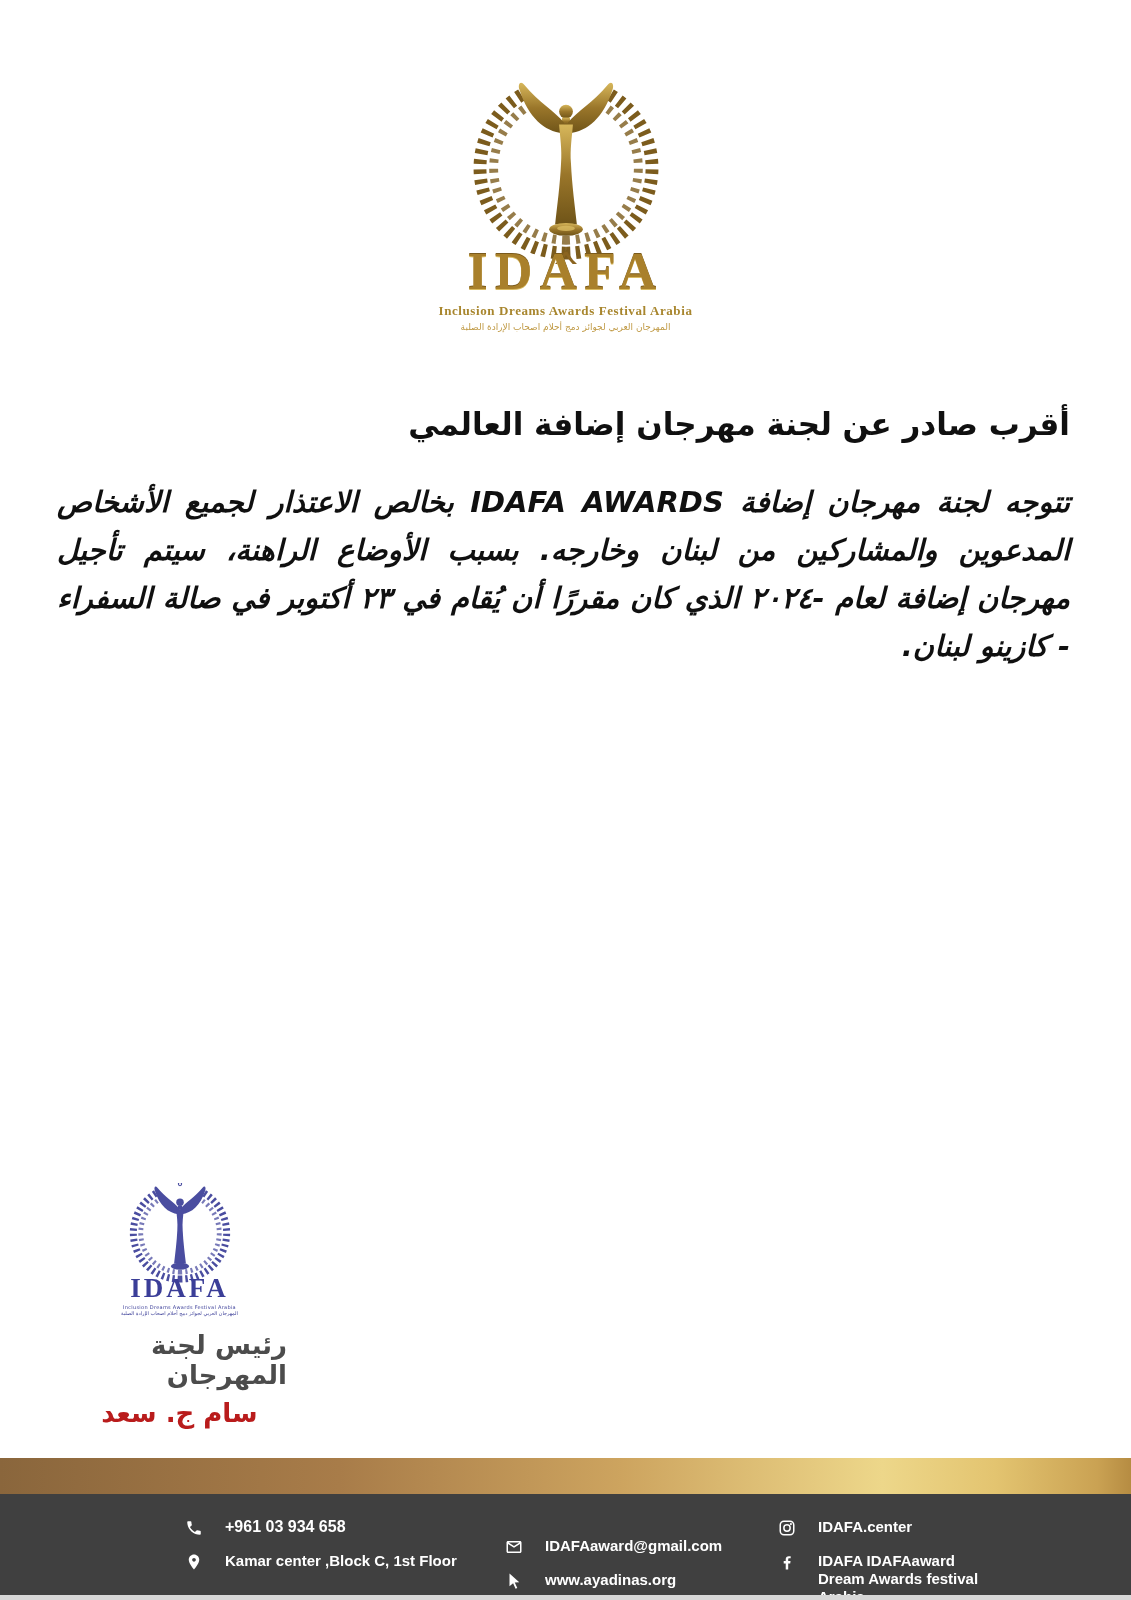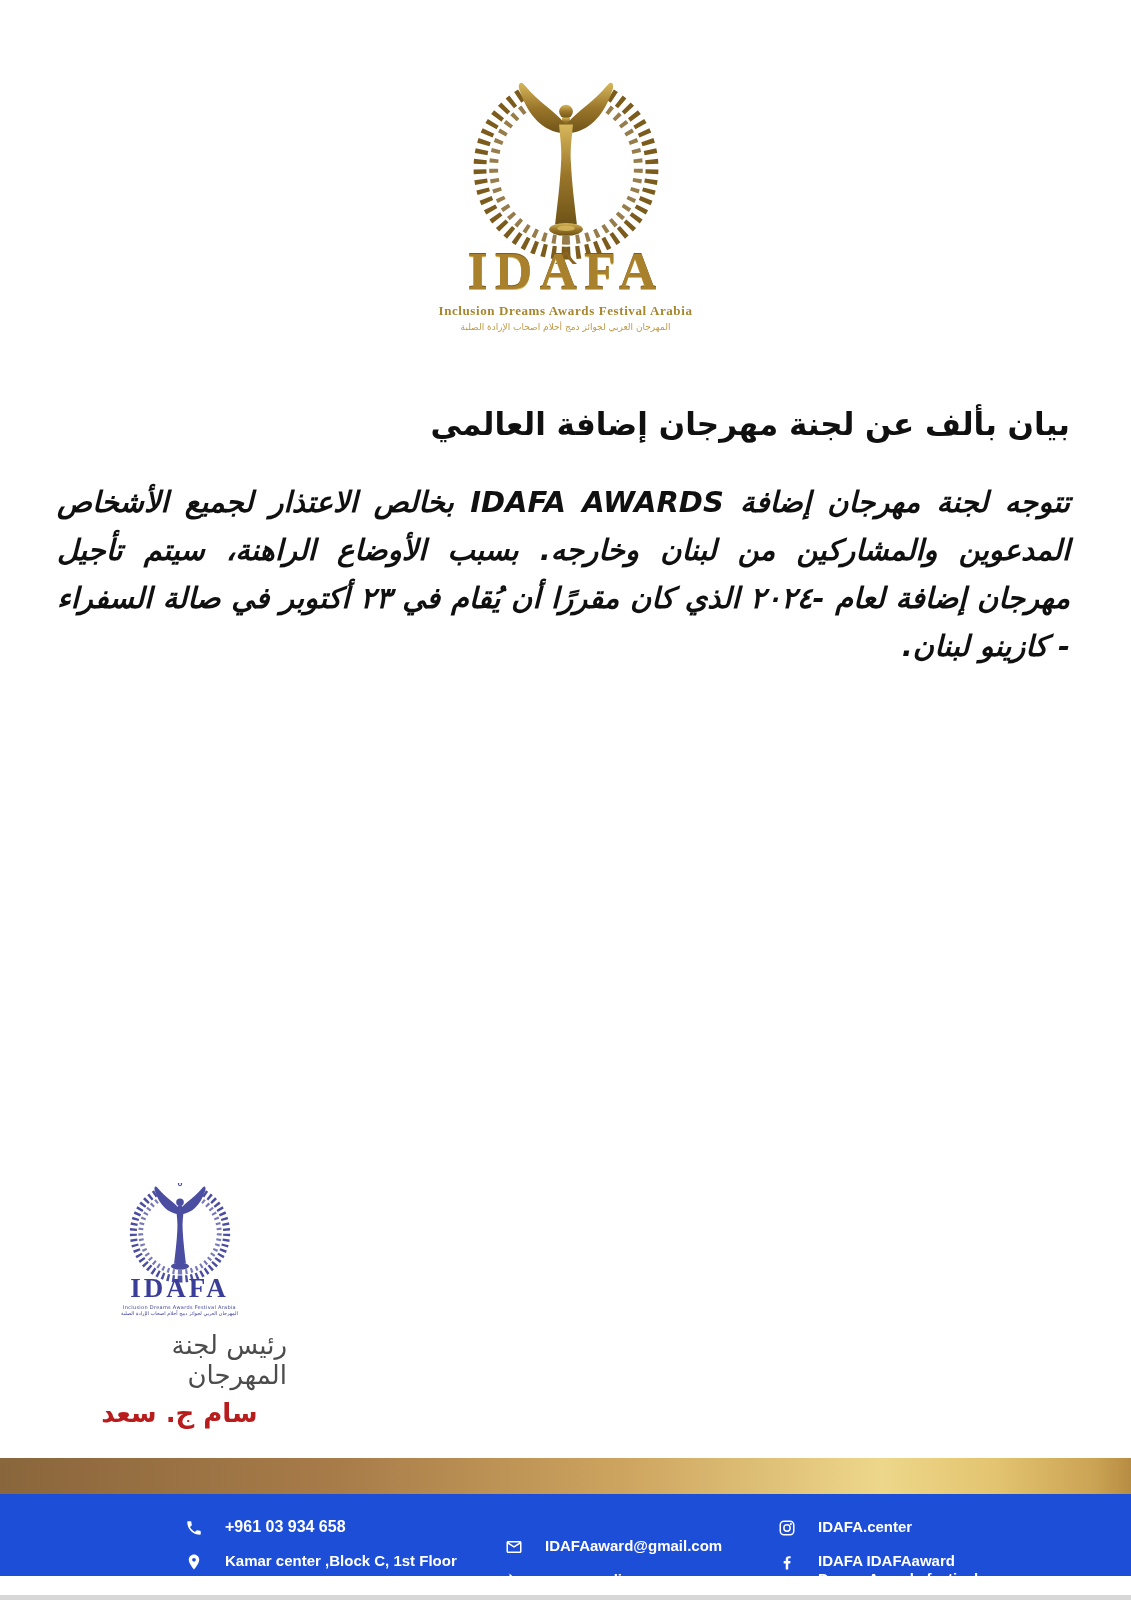--- a/index.html
+++ b/index.html
@@ -59,35 +59,35 @@
   .wordmark-blue{
     margin-top:-12px;
     font-family:"Liberation Serif", serif;
     font-weight:bold;font-size:27px;letter-spacing:3px;color:#3b3e98;
   }
   .tagline-en-blue,.tagline-ar-blue{
     font-size:5px;color:#3b3e98;letter-spacing:.3px;line-height:6px;direction:rtl;
   }
   .sig-title{
     margin-top:14px;
-    font-size:26px;color:#4c4c4c;font-weight:400;direction:rtl;
+    font-size:26px;color:#4c4c4c;font-weight:700;direction:rtl;
   }
   .sig-name{
     margin-top:8px;
     font-size:26px;color:#b91c1c;font-weight:600;direction:rtl;
   }
 
   
   .footer-goldbar{
     position:absolute;left:0;right:0;top:1458px;height:36px;
     background:linear-gradient(90deg,#8a663c 0%,#a87c49 30%,#cda45f 55%,#edd78a 78%,#e3c470 88%,#caa253 97%,#b68c42 100%);
   }
   .footer-black{
-    position:absolute;left:0;right:0;top:1494px;height:82px;
-    background:#1d4ed8;color:#ffffff;
+    position:absolute;left:0;right:0;top:1494px;height:101px;
+    background:#404040;color:#ffffff;
   }
   .footer-bottomstrip{
     position:absolute;left:0;right:0;top:1595px;height:5px;background:#d7d7d7;
   }
   .fcol{position:absolute;top:24px;display:flex;flex-direction:column;gap:15px;}
   .fcol-1{left:185px;}
   .fcol-2{left:505px;margin-top:19px;}
   .fcol-3{left:778px;}
   .frow{display:flex;align-items:flex-start;gap:22px;}
   .frow .ficon{width:18px;height:18px;flex:0 0 18px;margin-top:1px;}
@@ -132,21 +132,21 @@
       <path d="M103,49 L117,49 C116,62 114,74 115,88 C116,110 119,132 121,150 L99,150 C101,132 104,110 105,88 C106,74 104,62 103,49 Z" fill="url(#gg)"></path>
       <ellipse cx="110" cy="155" rx="17" ry="6.5" fill="url(#gg)"></ellipse>
       <ellipse cx="110" cy="154" rx="9" ry="2.6" fill="#d9bb62" opacity="0.8"></ellipse>
     </svg>
     <div class="wordmark-gold">IDAFA</div>
     <div class="tagline-en-gold">Inclusion Dreams Awards Festival Arabia</div>
     <div class="tagline-ar-gold">المهرجان العربي لجوائز دمج أحلام اصحاب الإرادة الصلبة</div>
   </div>
 
   <div class="statement">
-    <h1>بيان بألف عن لجنة مهرجان إضافة العالمي</h1>
+    <h1>أقرب صادر عن لجنة مهرجان إضافة العالمي</h1>
     <p>تتوجه لجنة مهرجان إضافة IDAFA AWARDS بخالص الاعتذار لجميع الأشخاص المدعوين والمشاركين من لبنان وخارجه. بسبب الأوضاع الراهنة، سيتم تأجيل مهرجان إضافة لعام -٢٠٢٤ الذي كان مقررًا أن يُقام في ٢٣ أكتوبر في صالة السفراء - كازينو لبنان.</p>
   </div>
 
   <div class="signature">
     <svg class="emblem" viewBox="0 0 220 190" xmlns="http://www.w3.org/2000/svg">
       <g stroke="#3b3e98" fill="#3b3e98">
         <path d="M110,179 A86,86 0 0 1 67,18" fill="none" stroke-width="13" stroke-dasharray="4.5 5.5"></path>
         <path d="M110,179 A86,86 0 0 0 153,18" fill="none" stroke-width="13" stroke-dasharray="4.5 5.5"></path>
         <path d="M110,166 A73,73 0 0 1 73,30" fill="none" stroke-width="9" stroke-dasharray="4 6" opacity="0.75"></path>
         <path d="M110,166 A73,73 0 0 0 147,30" fill="none" stroke-width="9" stroke-dasharray="4 6" opacity="0.75"></path>

